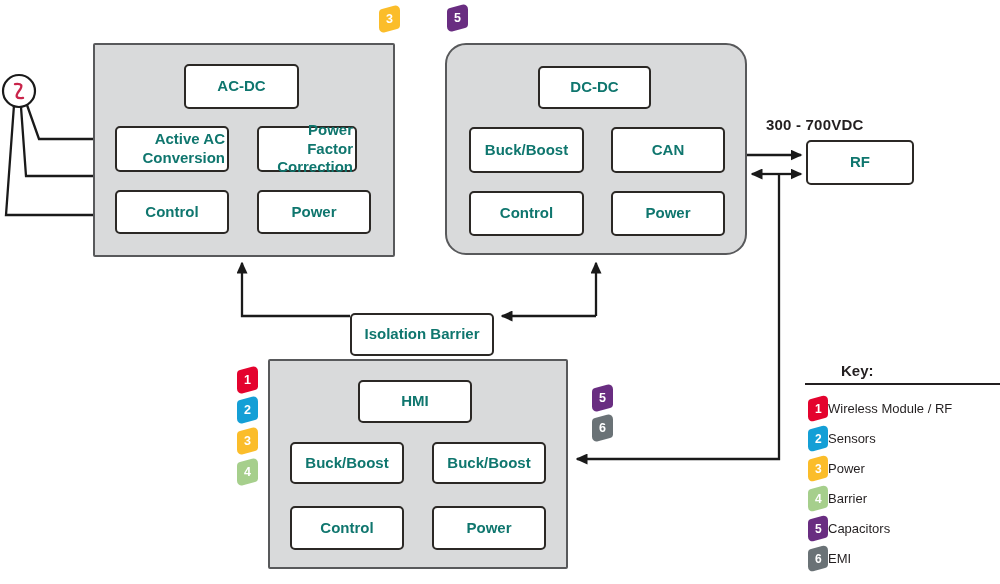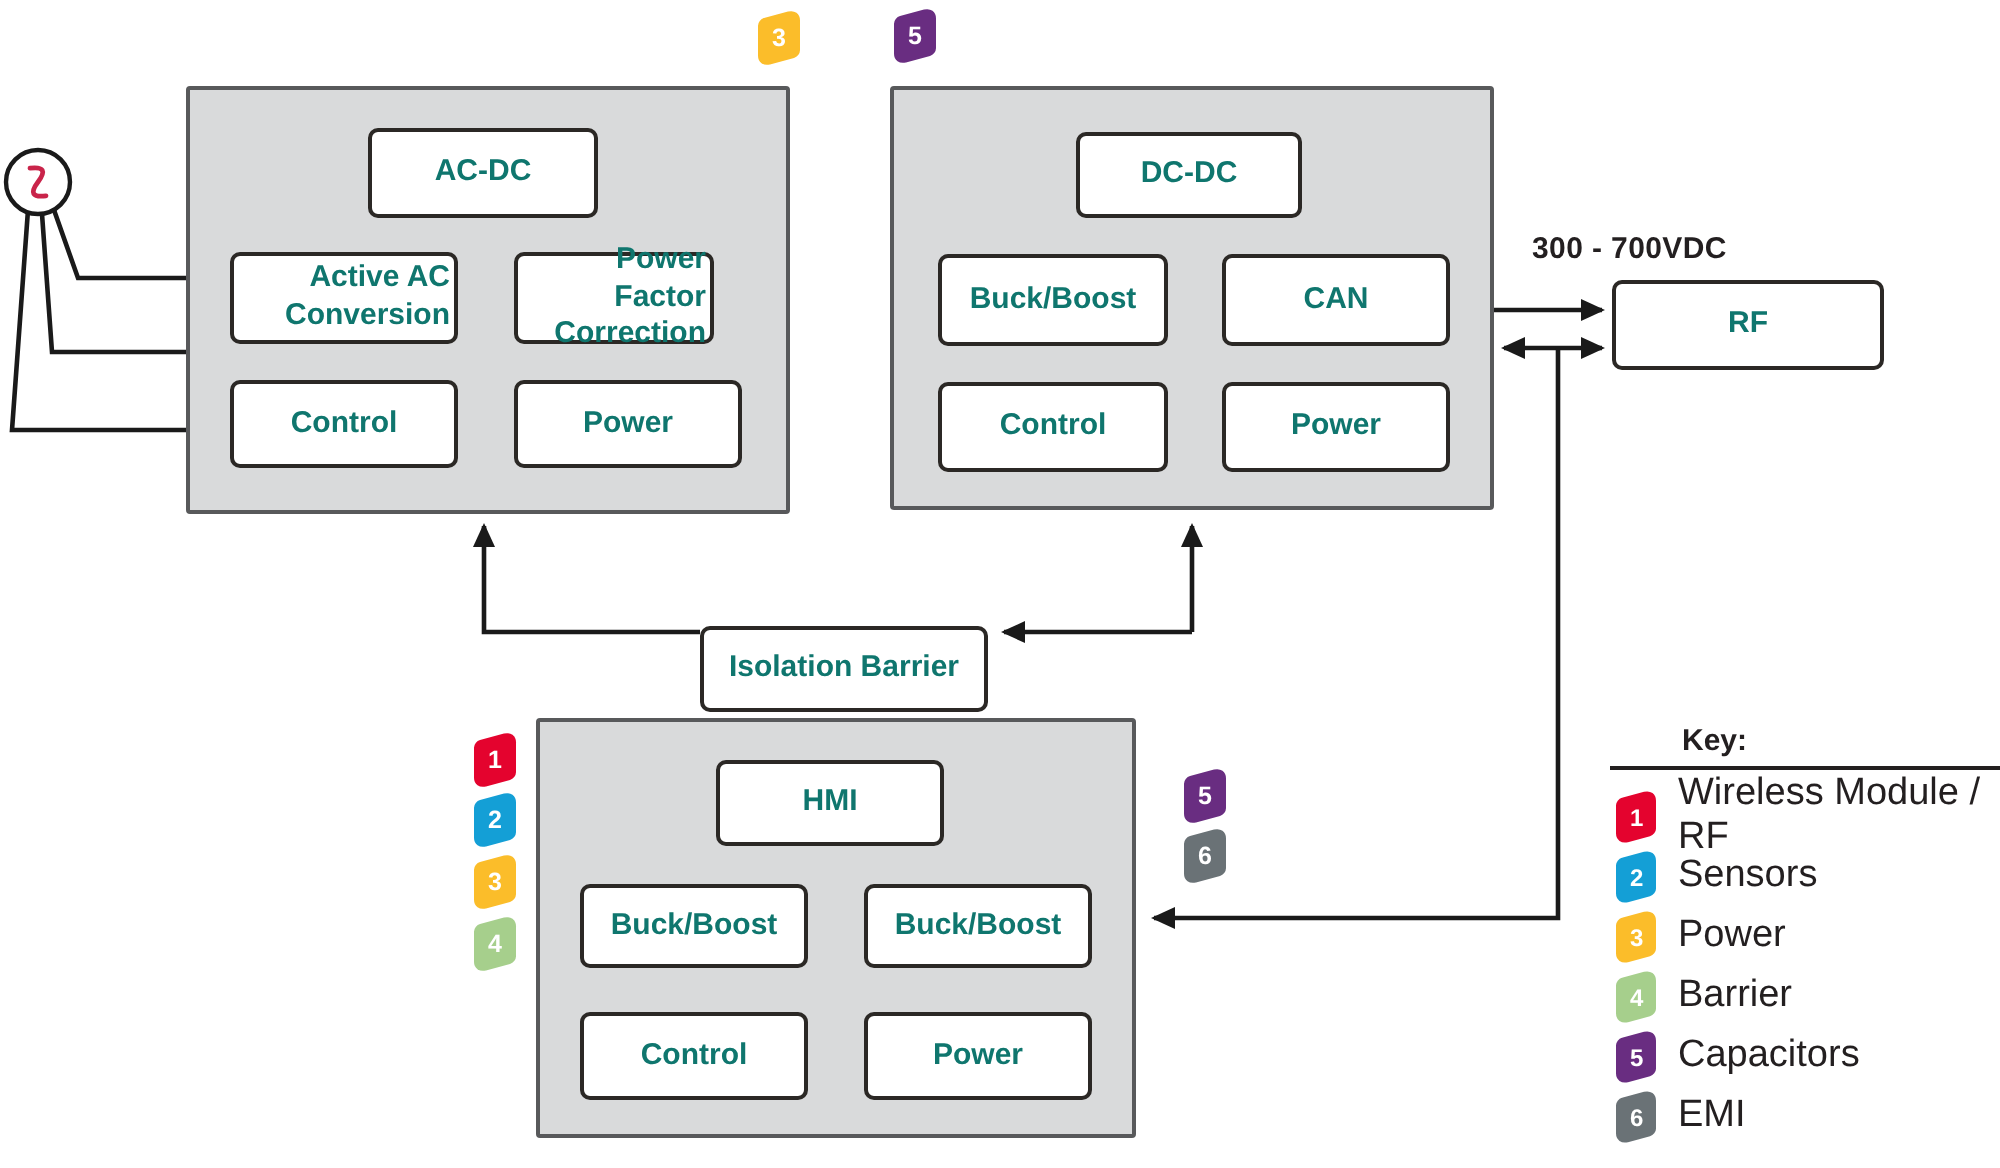--- a/index.html
+++ b/index.html
@@ -33,21 +33,21 @@
   .key-title { font-size:15px; font-weight:700; padding-left:3px;margin-left:33px; }
   .key-rule { border-top:2px solid #231f20; margin-top:4px; }
   .key-items { margin-top:8px; }
   .key-item { display:flex; align-items:center; height:30px; }
   .key-badge {
     flex:0 0 auto; width:20px; height:23px; margin-left:3px;
     transform:skewY(-15deg); border-radius:3px 6px 3px 6px;
     display:flex; align-items:center; justify-content:center;
   }
   .key-badge span { transform:skewY(15deg); color:#ffffff; font-size:12px; font-weight:700; }
-  .key-label { margin-left:11px; font-size:19px; font-weight:400; }
+  .key-label { font-size:13px; font-weight:400; }
 </style>
 </head>
 <body>
 
 <div class="canvas">
 
   <svg class="wires" width="1000" height="584" viewBox="0 0 1000 584">
     <defs>
       <marker id="ah" viewBox="0 0 12 11" refX="10.5" refY="5.5" markerWidth="12" markerHeight="11" markerUnits="userSpaceOnUse" orient="auto">
         <path d="M0,0 L12,5.5 L0,11 Z" fill="#1a1a1a"></path>
@@ -84,33 +84,33 @@
     <div class="wbox" style="left:89px; top:19px; width:115px; height:45px;">AC-DC</div>
     <div class="wbox" style="left:20px; top:81px; width:114px; height:46px;">Active AC Conversion</div>
     <div class="wbox" style="left:162px; top:81px; width:100px; height:46px;">Power Factor Correction</div>
     <div class="wbox" style="left:20px; top:145px; width:114px; height:44px;">Control</div>
     <div class="wbox" style="left:162px; top:145px; width:114px; height:44px;">Power</div>
   </div>
   <div class="badge" style="left: 379px; top: 7px; background: rgb(251, 189, 42);">
     <span>3</span>
   </div>
 
-  <div class="gblock" style="left:445px; top:43px; width:302px; height:212px;">
+  <div class="gblock" style="left:445px; top:43px; width:302px; height:212px;border-radius:21px;">
     <div class="wbox" style="left:91px; top:21px; width:113px; height:43px;">DC-DC</div>
     <div class="wbox" style="left:22px; top:82px; width:115px; height:46px;">Buck/Boost</div>
     <div class="wbox" style="left:164px; top:82px; width:114px; height:46px;">CAN</div>
     <div class="wbox" style="left:22px; top:146px; width:115px; height:45px;">Control</div>
     <div class="wbox" style="left:164px; top:146px; width:114px; height:45px;">Power</div>
   </div>
   <div class="badge" style="left: 447px; top: 6px; background: rgb(105, 45, 129);">
     <span>5</span>
   </div>
 
   <div class="voltage-label">300 - 700VDC</div>
-  <div class="wbox" style="left:806px; top:140px; width:136px; height:45px;">RF</div>
+  <div class="wbox" style="left:806px; top:140px; width:108px; height:45px;">RF</div>
 
   <div class="wbox" style="left:350px; top:293px; width:144px; height:43px;margin-top:20px;">Isolation Barrier</div>
 
   <div class="gblock" style="left:268px; top:359px; width:300px; height:210px;">
     <div class="wbox" style="left:88px; top:19px; width:114px; height:43px;">HMI</div>
     <div class="wbox" style="left:20px; top:81px; width:114px; height:42px;">Buck/Boost</div>
     <div class="wbox" style="left:162px; top:81px; width:114px; height:42px;">Buck/Boost</div>
     <div class="wbox" style="left:20px; top:145px; width:114px; height:44px;">Control</div>
     <div class="wbox" style="left:162px; top:145px; width:114px; height:44px;">Power</div>
   </div>

